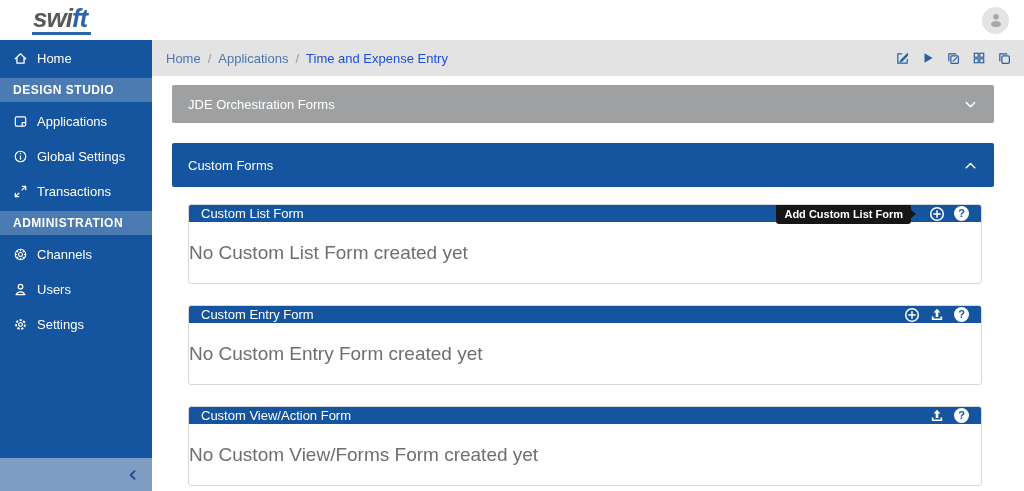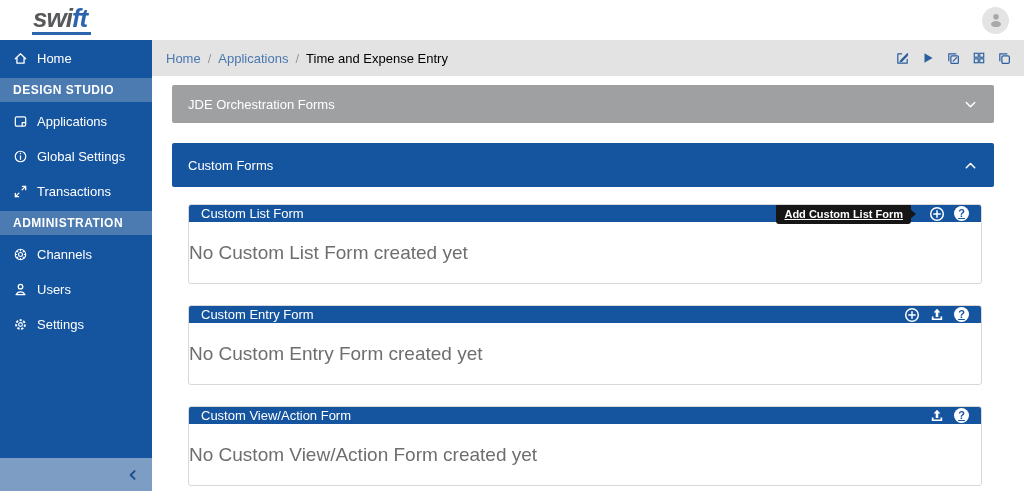--- a/index.html
+++ b/index.html
@@ -25,34 +25,34 @@
   .side-item svg { flex-shrink:0; }
   .side-item.home { height:36px; }
   .side-section { background:#4C7BB1; height:24px; display:flex; align-items:center; padding-left:13px; font-size:12px; font-weight:bold; letter-spacing:0.5px; flex-shrink:0; margin:2px 0; }
   .side-footer { margin-top:auto; height:33px; background:#7E9DC4; display:flex; align-items:center; justify-content:flex-end; padding-right:12px; flex-shrink:0; cursor:pointer; }
 
   
   .main-col { flex:1; display:flex; flex-direction:column; min-width:0; }
   .breadcrumb-bar { height:36px; flex-shrink:0; background:#E3E3E3; display:flex; align-items:center; gap:7px; padding:0 12px 0 14px; font-size:13px; }
   .crumb-link { color:#4A77B0; cursor:pointer; }
   .crumb-sep { color:#9a9a9a; }
-  .crumb-current { color:#000000; }
+  .crumb-current { color:#1d4ed8; }
   .bc-tools { margin-left:auto; display:flex; align-items:center; gap:11px; color:#2B5F9F; }
   .bc-tools span { display:flex; cursor:pointer; }
 
   .content { flex:1; background:#fff; padding:9px 30px 0 20px; overflow:hidden; }
   .acc-bar { border-radius:2px; display:flex; align-items:center; justify-content:space-between; padding:0 16px; color:#fff; font-size:13px; cursor:pointer; }
   .acc-gray { background:#9EA0A2; height:38px; margin-bottom:20px; }
   .acc-blue { background:#15549E; height:44px; margin-bottom:17px; }
 
   .panels { padding:0 12px 0 16px; }
   .panel { border:1px solid #D8D8D8; border-radius:3px; background:#fff; margin-bottom:21px; overflow:hidden; }
   .panel-header { background:#15549E; height:17px; display:flex; align-items:center; justify-content:space-between; padding:0 12px; color:#fff; font-size:13px; }
   .panel-icons { display:flex; align-items:center; gap:9px; }
-  .panel-icons span { display:flex; cursor:pointer;text-decoration:underline; }
+  .panel-icons span { display:flex; cursor:pointer; }
   .panel-body { height:61px; display:flex; align-items:center; justify-content:flex-start; color:#6E6E6E; font-size:19px; }
 
   .tooltip { background:#161616; color:#fff; font-size:11px; font-weight:bold; padding:4px 8px; border-radius:3px; position:relative; margin-right:9px; white-space:nowrap; cursor:default; }
   .tooltip:after { content:""; position:absolute; right:-5px; top:50%; transform:translateY(-50%); border-top:5px solid transparent; border-bottom:5px solid transparent; border-left:6px solid #161616; }
   .q-icon { width:15px; height:15px; border-radius:50%; background:#fff; color:#15549E; font-size:11px; font-weight:bold; display:flex; align-items:center; justify-content:center; cursor:pointer; line-height:1; }
 </style>
 </head>
 <body>
 
 <div class="app">
@@ -257,21 +257,21 @@
                 <span>
                   <svg width="16" height="16" viewBox="0 0 16 16" fill="#fff">
                     <path d="M8 1.8 11.4 5.6H9.3V10H6.7V5.6H4.6z"></path>
                     <path d="M2.8 9.5h1.7v2h7v-2h1.7v3.6H2.8z"></path>
                   </svg>
                 </span>
                 <span class="q-icon">?</span>
               </div>
             </div>
             <div class="panel-body">
-              <span>No Custom View/Action Form created yet</span>
+              <span>No Custom View/Forms Form created yet</span>
             </div>
           </div>
 
         </div>
       </div>
     </div>
   </div>
 </div>
 
 </body></html>

